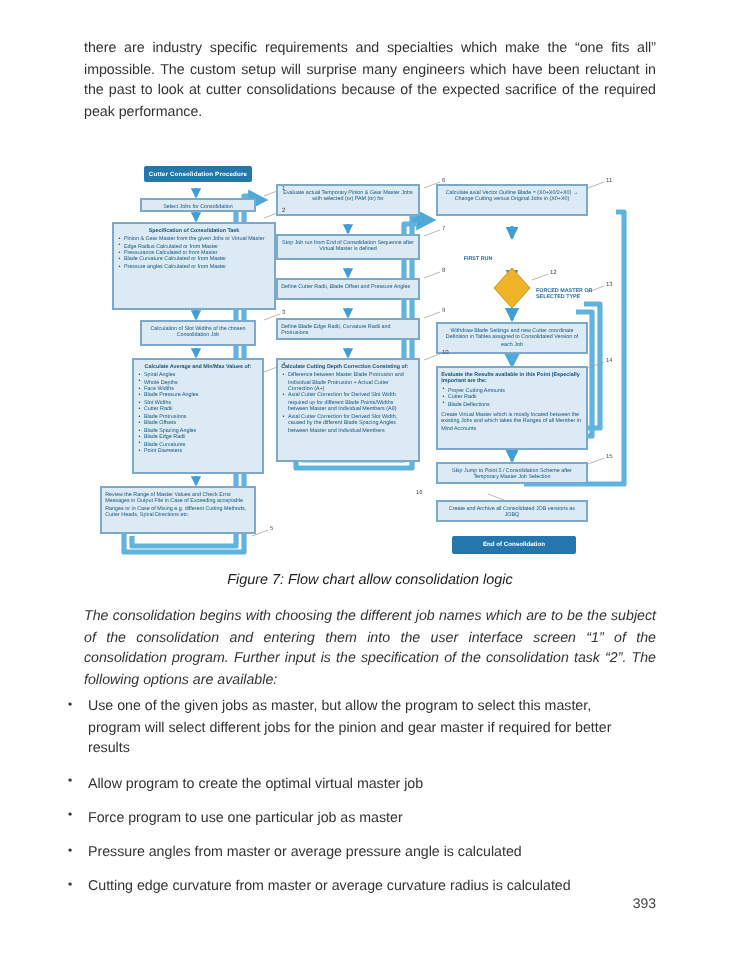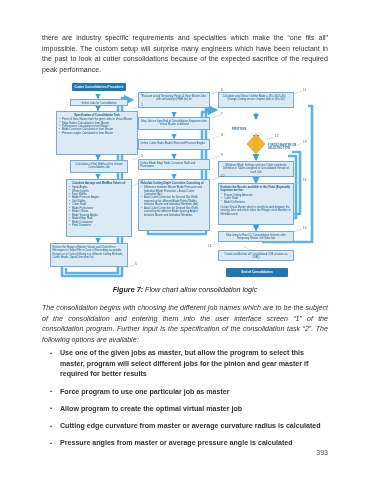--- a/index.html
+++ b/index.html
@@ -18,21 +18,21 @@
   .page {
     position: absolute;
     inset: 0;
     background: #ffffff;
   }
 
   
   .intro-para {
     position: absolute;
     left: 42px;
-    top: 33px;
+    top: 19px;
     width: 286px;
     font-size: 7.1px;
     line-height: 10.6px;
     text-align: justify;
     color: #333333;
   }
   .body-para {
     position: absolute;
     left: 42px;
     top: 303px;
@@ -46,28 +46,27 @@
   .fig-caption {
     position: absolute;
     left: 42px;
     top: 285px;
     width: 286px;
     text-align: center;
     font-size: 7.2px;
     font-style: italic;
     color: #1d1d1d;
   }
-  .fig-caption b { font-style: italic; font-weight: bold; }
+  .fig-caption b { font-style: italic; font-weight: normal; }
 
   .bullets {
     position: absolute;
-    left: 48px;
+    left: 32px;
     top: 348px;
     width: 280px;
-    font-weight: bold;
   }
   .bullet {
     position: relative;
     padding-left: 12px;
     font-size: 7.1px;
     line-height: 10.7px;
     margin-bottom: 6.5px;
     color: #333333;
   }
   .bullet::before {
@@ -356,21 +355,21 @@
   </div>
 
   <div class="fig-caption">
     <b>Figure 7:</b><span> Flow chart allow consolidation logic</span>
   </div>
 
   <div class="body-para">The consolidation begins with choosing the different job names which are to be the subject of the consolidation and entering them into the user interface screen “1” of the consolidation program. Further input is the specification of the consolidation task “2”. The following options are available:</div>
 
   <div class="bullets">
     <div class="bullet">Use one of the given jobs as master, but allow the program to select this master, program will select different jobs for the pinion and gear master if required for better results</div>
+    <div class="bullet">Allow program to create the optimal virtual master job</div>
     <div class="bullet">Force program to use one particular job as master</div>
-    <div class="bullet">Allow program to create the optimal virtual master job</div>
+    <div class="bullet">Pressure angles from master or average pressure angle is calculated</div>
     <div class="bullet">Cutting edge curvature from master or average curvature radius is calculated</div>
-    <div class="bullet">Pressure angles from master or average pressure angle is calculated</div>
   </div>
 
   <div class="page-number">393</div>
 
 </div>
 
 </body></html>

